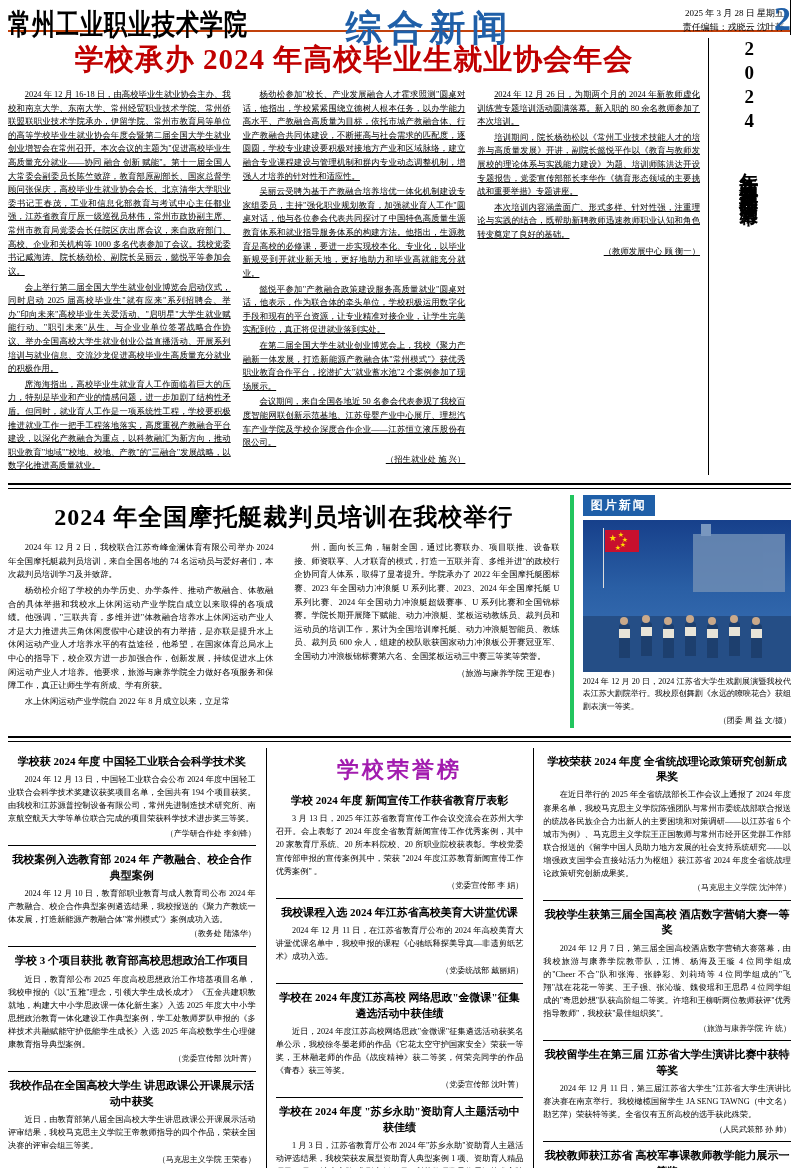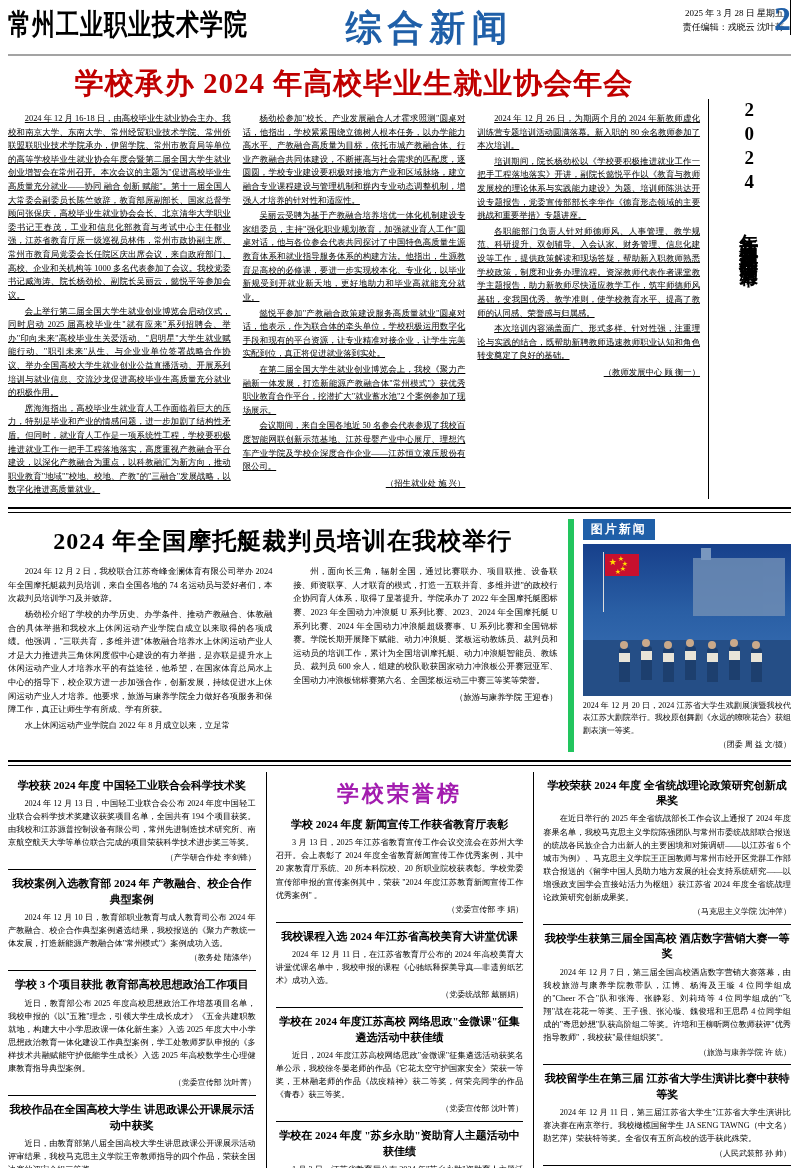--- a/index.html
+++ b/index.html
@@ -11,23 +11,23 @@
     font-family: "Liberation Serif", "DejaVu Serif", serif;
     color: #000;
     overflow: hidden;
   }
   .page { position: relative; width: 799px; height: 1168px; padding: 0 8px; }
 
   
   .masthead {
     display: flex;
     align-items: flex-start;
-    border-bottom: 2px solid #a3a3a3;
+    border-bottom: 2px solid #c2410c;
     padding-bottom: 2px;
-    height: 56px;
+    height: 32px;
     position: relative;
     gap: 9px;
   }
   .mast-logo {
     font-family: "Liberation Serif", serif;
     font-weight: bold;
     font-size: 23px;
     letter-spacing: 1px;
     color: #000;
     width: 260px;
@@ -59,21 +59,21 @@
     right: 0; top: 0;
     color: #1f5fa8;
     font-weight: bold;
     font-size: 34px;
     line-height: 1;
     padding-top: 2px;
     padding-left: 6px;
   }
 
   
-  .top-section { display: flex; margin-top: 6px; align-items: flex-end; }
+  .top-section { display: flex; margin-top: 6px; }
   .top-left { width: 700px; padding-right: 8px; }
   .top-right {
     width: 74px;
     border-left: 1px solid #000;
     padding-left: 7px;
   }
   .vert-title {
     writing-mode: vertical-rl;
     text-orientation: upright;
     font-size: 19px;
@@ -97,21 +97,21 @@
   .cols3 { display: flex; gap: 12px; text-decoration: underline; }
   .col { flex: 1; font-size: 8.4px; line-height: 1.62; text-align: justify; }
   .col p { margin: 0 0 2px 0; text-indent: 2em; }
   .byline { text-align: right; font-style: normal; margin-top: 3px; }
 
   .rule-thick { border-top: 2px solid #000; margin: 8px 0 0; }
   .rule-thin { border-top: 1px solid #000; margin: 3px 0 6px; }
 
   
   .mid-section { display: flex; margin-top: 4px; }
-  .mid-left { width: 570px; padding-right: 10px; border-right: 6px solid #22c55e; }
+  .mid-left { width: 570px; padding-right: 10px; border-right: 4px solid #22c55e; }
   .mid-right { width: 219px; padding-left: 9px; }
 
   .headline-2 {
     text-align: center;
     font-size: 24px;
     font-weight: bold;
     letter-spacing: 1px;
     padding: 6px 0 8px;
   }
   .cols2 { display: flex; gap: 21px; }
@@ -203,22 +203,21 @@
         <div class="col">
           <p>杨劲松参加"校长、产业发展融合人才霍求照测"圆桌对话，他指出，学校紧紧围绕立德树人根本任务，以办学能力高水平、产教融合高质量为目标，依托市城产教融合体、行业产教融合共同体建设，不断摧高与社会需求的匹配度，逐圆圆，学校专业建设要积极对接地方产业和区域脉络，建立融合专业课程建设与管理机制和群内专业动态调整机制，增强人才培养的针对性和适应性。</p>
           <p>吴丽云受聘为基于产教融合培养培优一体化机制建设专家组委员，主持"强化职业规划教育，加强就业育人工作"圆桌对话，他与各位参会代表共同探讨了中国特色高质量生源教育体系和就业指导服务体系的构建方法。他指出，生源教育是高校的必修课，要进一步实现校本化、专业化，以毕业新规受到开就业新天地，更好地助力和毕业高就能充分就业。</p>
           <p>懿悦平参加"产教融合政策建设服务高质量就业"圆桌对话，他表示，作为联合体的牵头单位，学校积极运用数字化手段和现有的平台资源，让专业精准对接企业，让学生完美实配到位，真正将促进就业落到实处。</p>
           <p>在第二届全国大学生就业创业博览会上，我校《聚力产融新一体发展，打造新能源产教融合体"常州模式"》获优秀职业教育合作平台，挖潜扩大"就业蓄水池"2 个案例参加了现场展示。</p>
           <p>会议期间，来自全国各地近 50 名参会代表参观了我校百度智能网联创新示范基地、江苏母婴产业中心展厅、理想汽车产业学院及学校企深度合作企业——江苏恒立液压股份有限公司。</p>
           <div class="byline">（招生就业处  施 兴）</div>
         </div>
         <div class="col">
           <p>2024 年 12 月 26 日，为期两个月的 2024 年新教师虚化训练营专题培训活动圆满落幕。新入职的 80 余名教师参加了本次培训。</p>
-          <p>培训期间，院长杨劲松以《学校要积极推进就业工作一把手工程落地落实》开讲，副院长懿悦平作以《教育与教师发展校的理论体系与实践能力建设》为题、培训师陈洪达开设专题报告，党委宣传部部长李华作《德育形态领域的主要挑战和重要举措》专题讲座。</p>
-          <p>各职能部门负责人针对师德师风、人事管理、教学规范、科研提升、双创辅导、入会认家、财务管理、信息化建设等工作，提供政策解读和现场答疑，帮助新入职教师熟悉学校政策，制度和业务办理流程。资深教师代表作者课堂教学主题报告，助力新教师尽快适应教学工作，筑牢师德师风基础，变我国优秀、教学准则，使学校教育水平、提高了教师的认同感、荣誉感与归属感。</p>
+          <p>培训期间，院长杨劲松以《常州工业技术技能人才的培养与高质量发展》开讲，副院长懿悦平作以《教育与教师发展校的理论体系与实践能力建设》为题、培训师陈洪达开设专题报告，党委宣传部部长李华作《德育形态领域的主要挑战和重要举措》专题讲座。</p>
           <p>本次培训内容涵盖面广、形式多样、针对性强，注重理论与实践的结合，既帮助新聘教师迅速教师职业认知和角色转变奠定了良好的基础。</p>
           <div class="byline">（教师发展中心  顾 衡一）</div>
         </div>
       </div>
     </div>
     <div class="top-right">
       <div class="vert-title">2024 年新教师专题培训圆满落幕</div>
     </div>
   </div>
 

